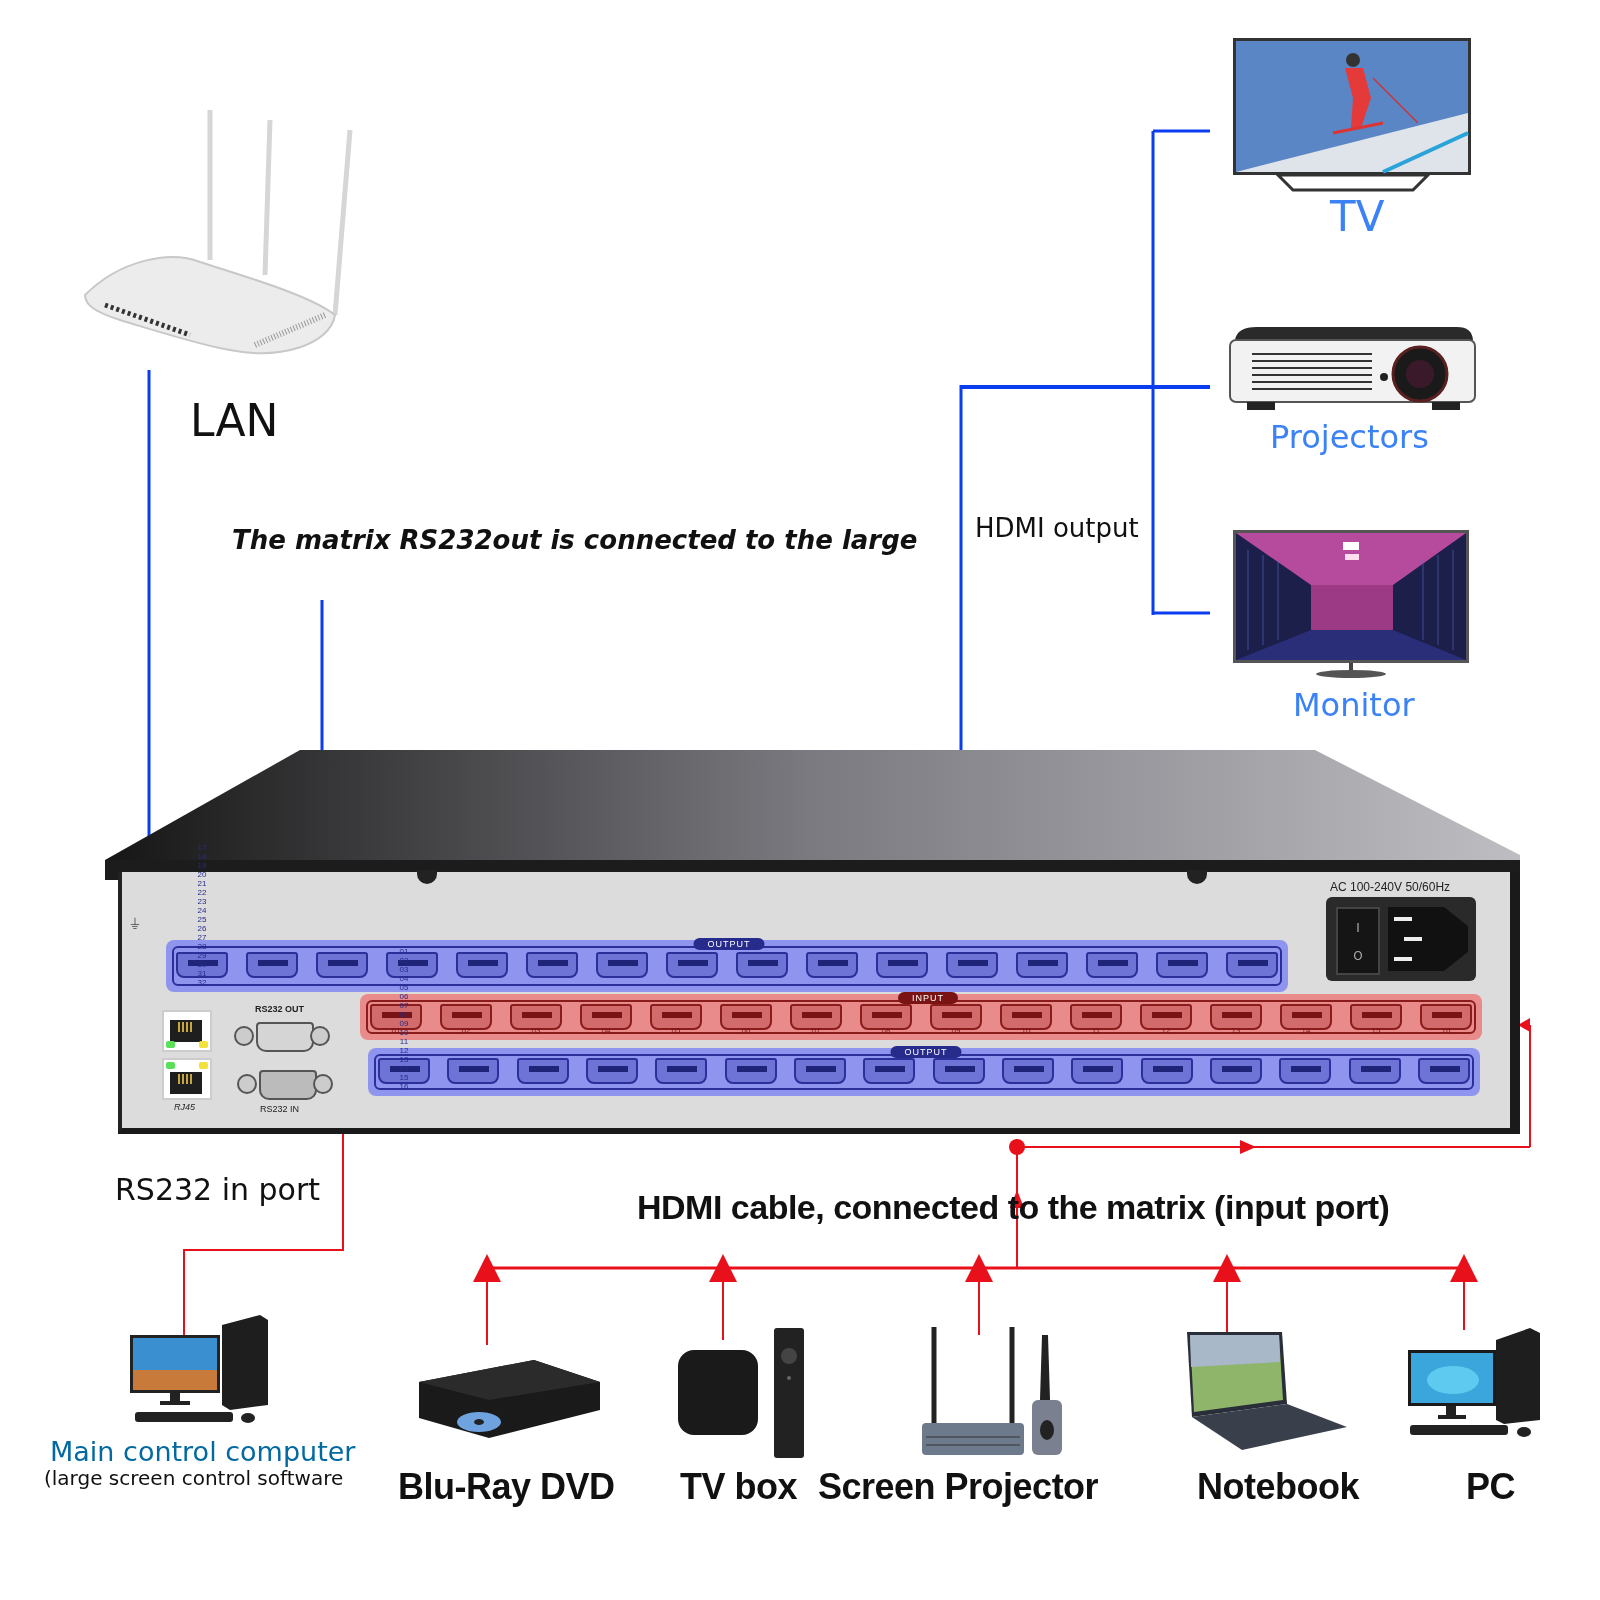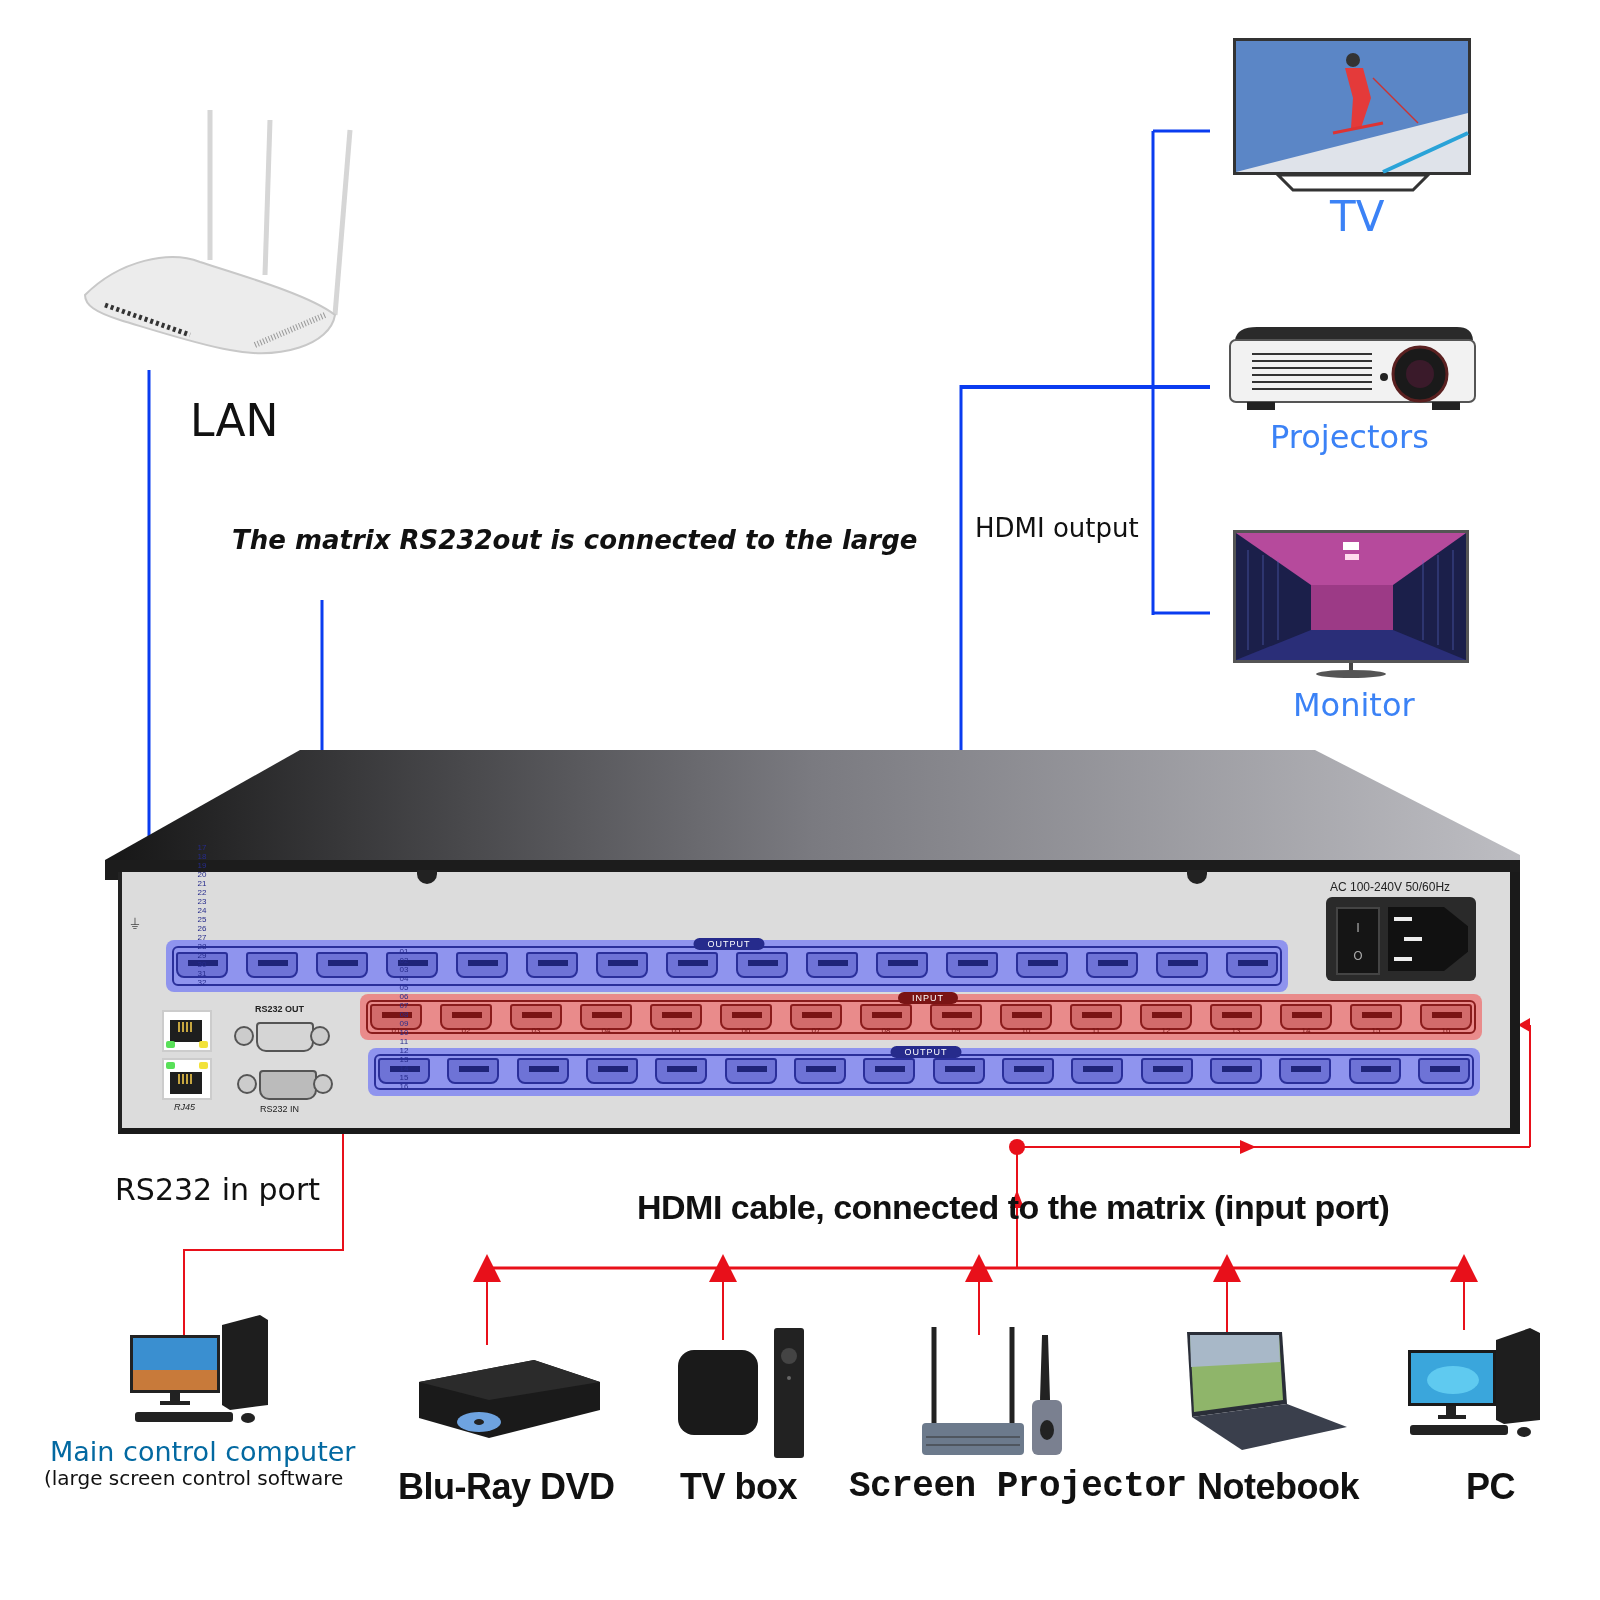--- a/index.html
+++ b/index.html
@@ -451,15 +451,15 @@
     <rect x="38" y="78" width="10" height="10" fill="#222"></rect>
       <rect x="30" y="87" width="28" height="4" fill="#222"></rect>
     <polygon points="88,12 122,0 132,5 132,92 96,96 88,92" fill="#1e1e1e"></polygon>
     <rect x="2" y="97" width="98" height="10" rx="3" fill="#222"></rect>
     <ellipse cx="116" cy="104" rx="7" ry="5" fill="#222"></ellipse>
   </svg>
 </div>
 
 <div class="abs dev-label caption-box" style="left:398px;">Blu-Ray DVD</div>
 <div class="abs dev-label caption-box" style="left:680px;">TV box</div>
-<div class="abs dev-label caption-box" style="left:849px;font-family:Liberation Mono, monospace;">Screen Projector</div>
+<div class="abs dev-label caption-box" style="left:818px;">Screen Projector</div>
 <div class="abs dev-label caption-box" style="left:1197px;">Notebook</div>
 <div class="abs dev-label caption-box" style="left:1466px;">PC</div>
 
 </body></html>

